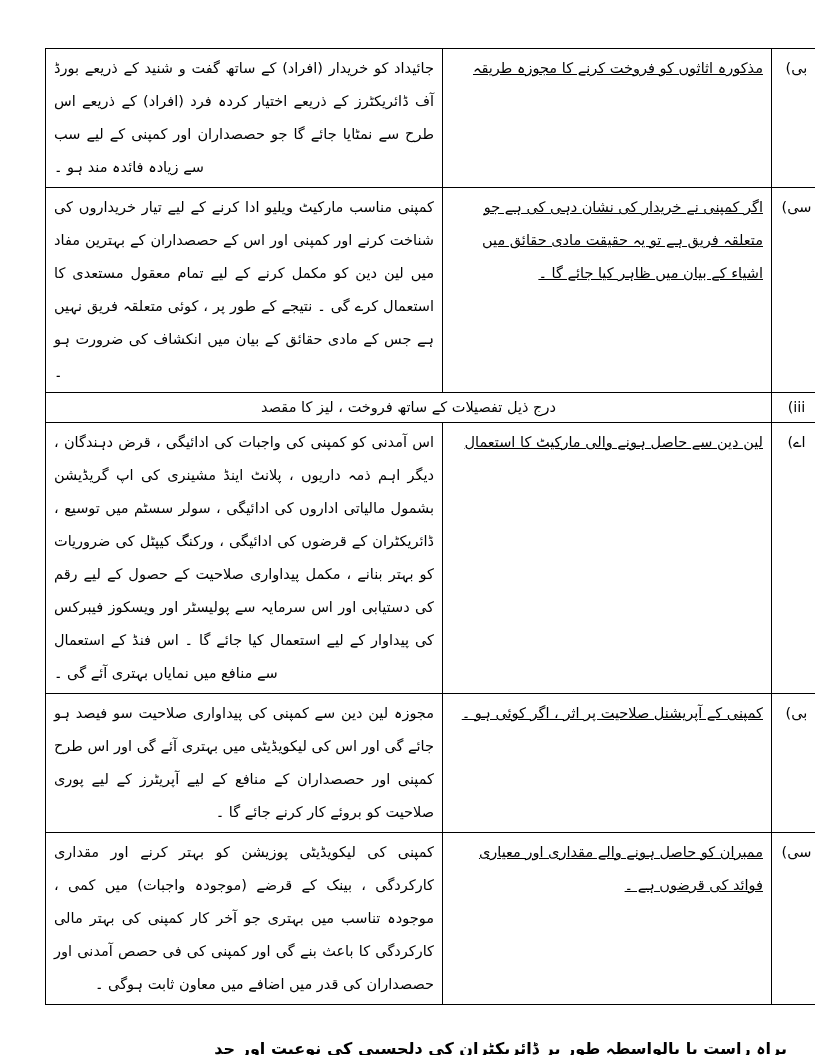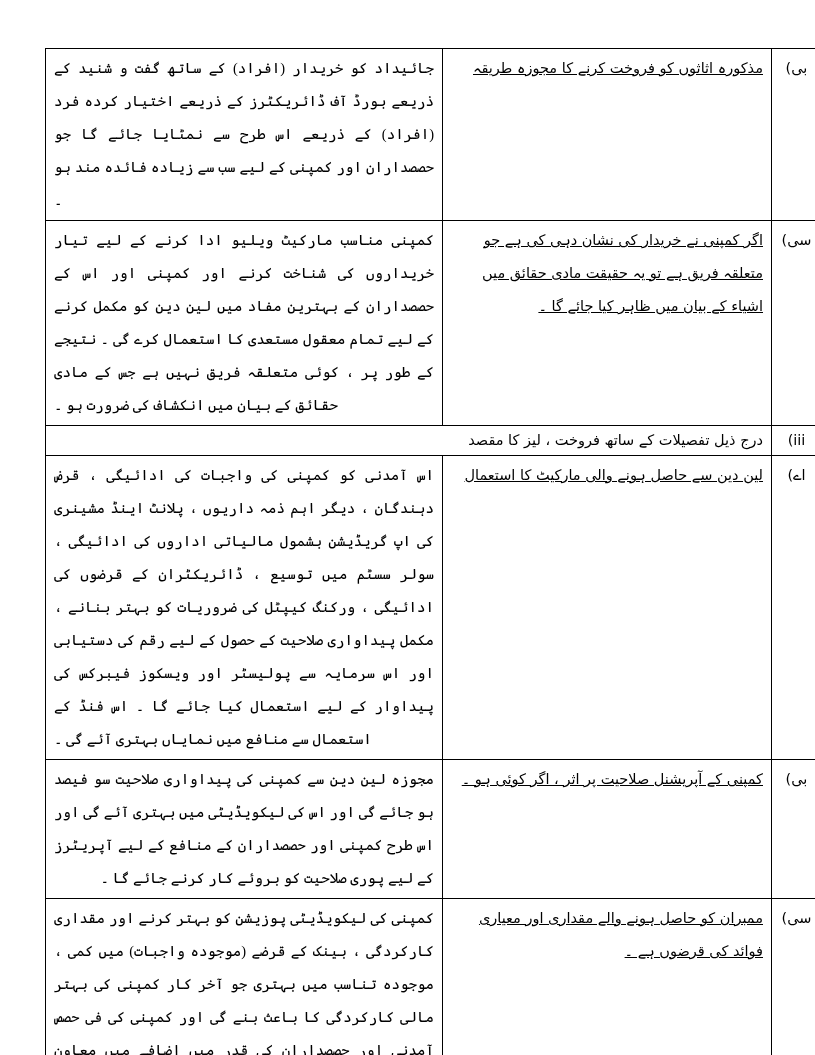--- a/index.html
+++ b/index.html
@@ -40,26 +40,26 @@
   td.label-cell.ltr { direction: ltr; }
   td.q-cell {
     width: 312px;
     direction: rtl;
     text-align: right;
     text-decoration: underline;
   }
   td.a-cell {
     width: 380px;
     text-align: justify;
-    font-family: Liberation Serif, serif;
   }
   td.a-cell.ltrj { direction: ltr; }   
   td.a-cell.rtlj { direction: rtl; }   
   td.merged-cell {
     direction: rtl;
+    text-align: center;
   }
   tr.r1 { height: 100px; }
   tr.r2 { height: 137px; }
   tr.r3 { height: 30px;  }
   tr.r3 td { line-height: 22px; }
   tr.r4 { height: 167px; }
   tr.r5 { height: 103px; }
   tr.r6 { height: 103px; }
   
   .sections {

